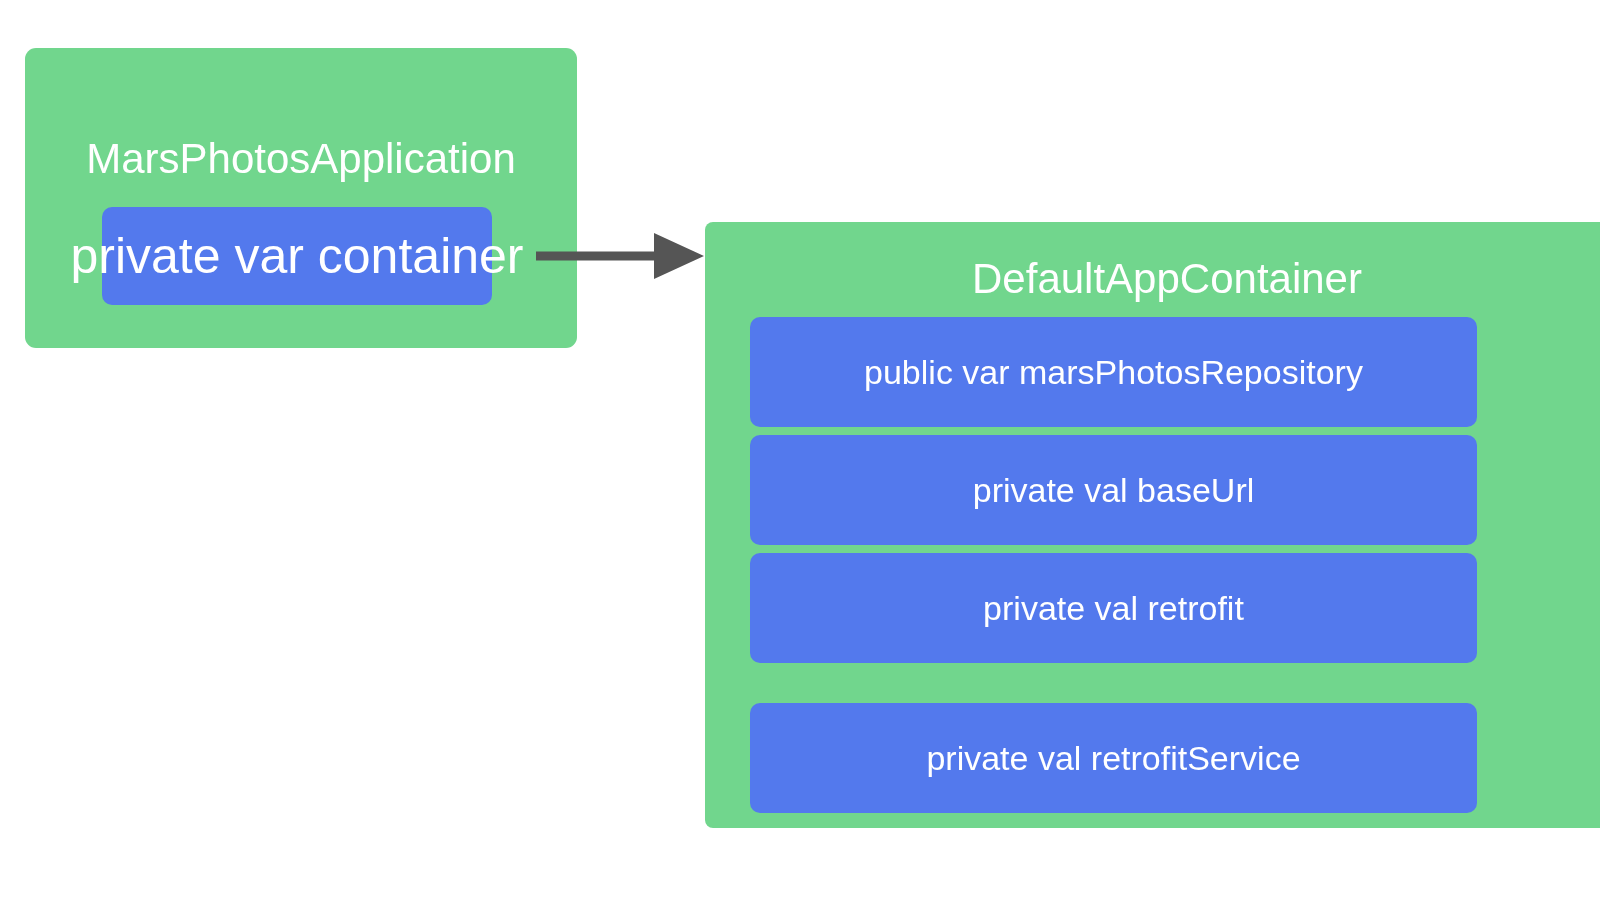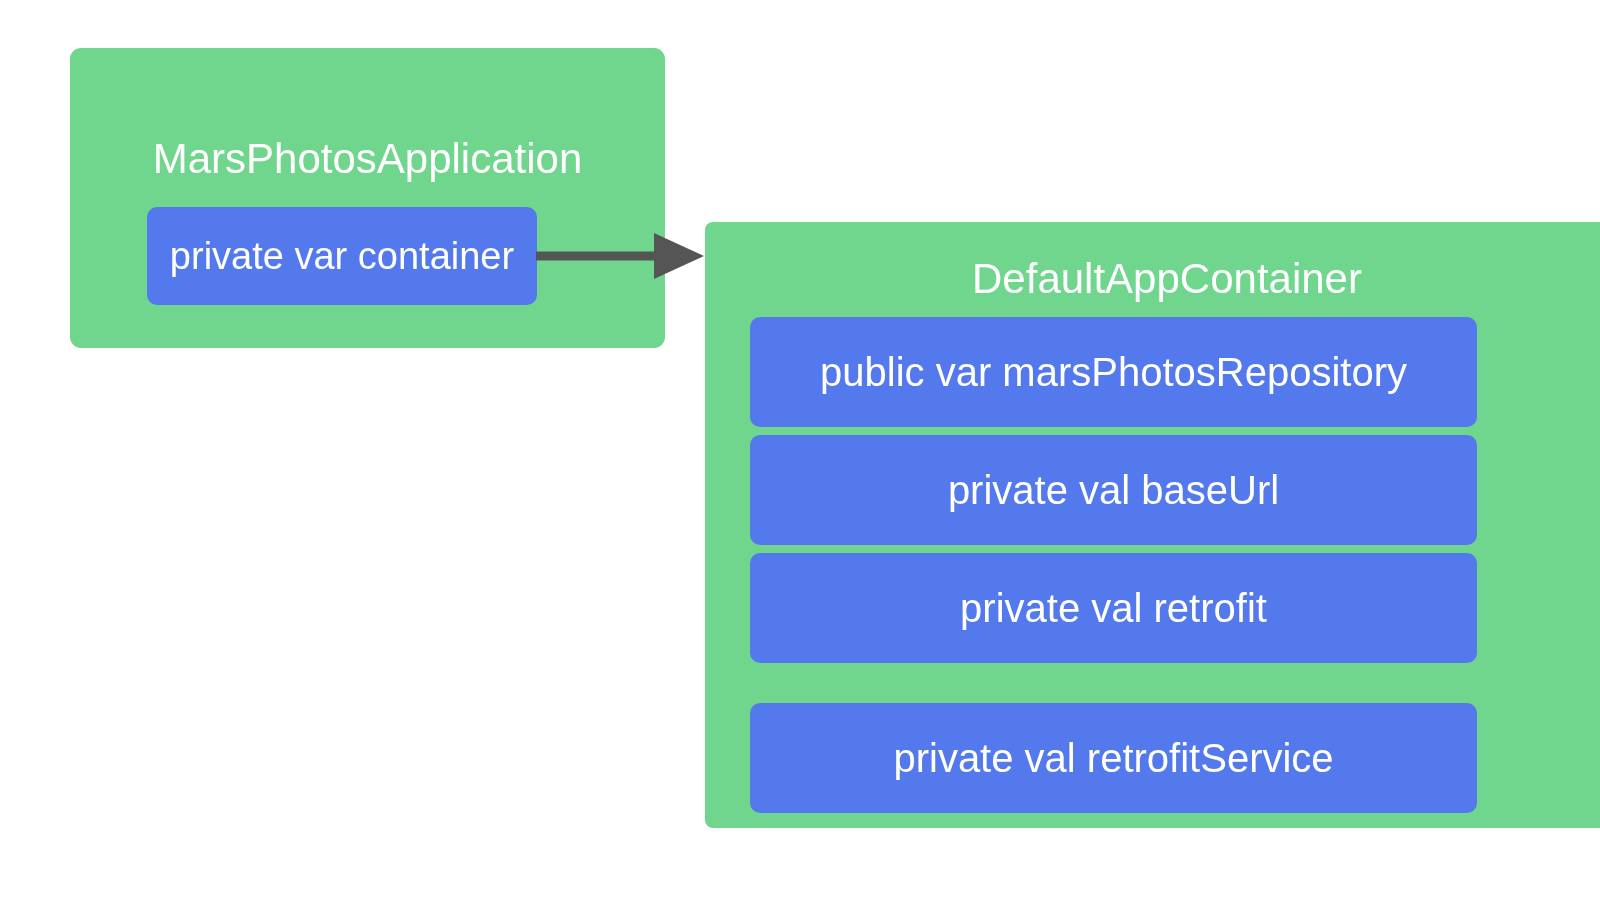--- a/index.html
+++ b/index.html
@@ -24,24 +24,23 @@
   
   .class-box {
     position: absolute;
     box-sizing: border-box;
     background: #71d68d;
   }
 
   #app-class-box {
     left: 25px;
     top: 48px;
-    width: 595px;
+    width: 552px;
     height: 300px;
     border-radius: 11px;
-    margin-left: 45px;
   }
 
   #container-class-box {
     left: 705px;
     top: 222px;
     width: 924px;
     height: 606px;
     border-radius: 8px;
   }
 
@@ -78,28 +77,28 @@
     text-align: center;
     line-height: 1;
     white-space: nowrap;
   }
 
   #app-member-container {
     left: 77px;
     top: 159px;
     width: 390px;
     height: 98px;
-    font-size: 38px;
+    font-size: 50px;
   }
 
   .container-member {
     left: 45px;
     width: 727px;
     height: 110px;
-    font-size: 40px;
+    font-size: 34px;
   }
 
   .container-member.row-0 { top: 95px; }
   .container-member.row-1 { top: 213px; }
   .container-member.row-2 { top: 331px; }
   .container-member.row-3 { top: 449px; margin-top: 32px; }
 
   
   #dependency-arrow {
     position: absolute;

